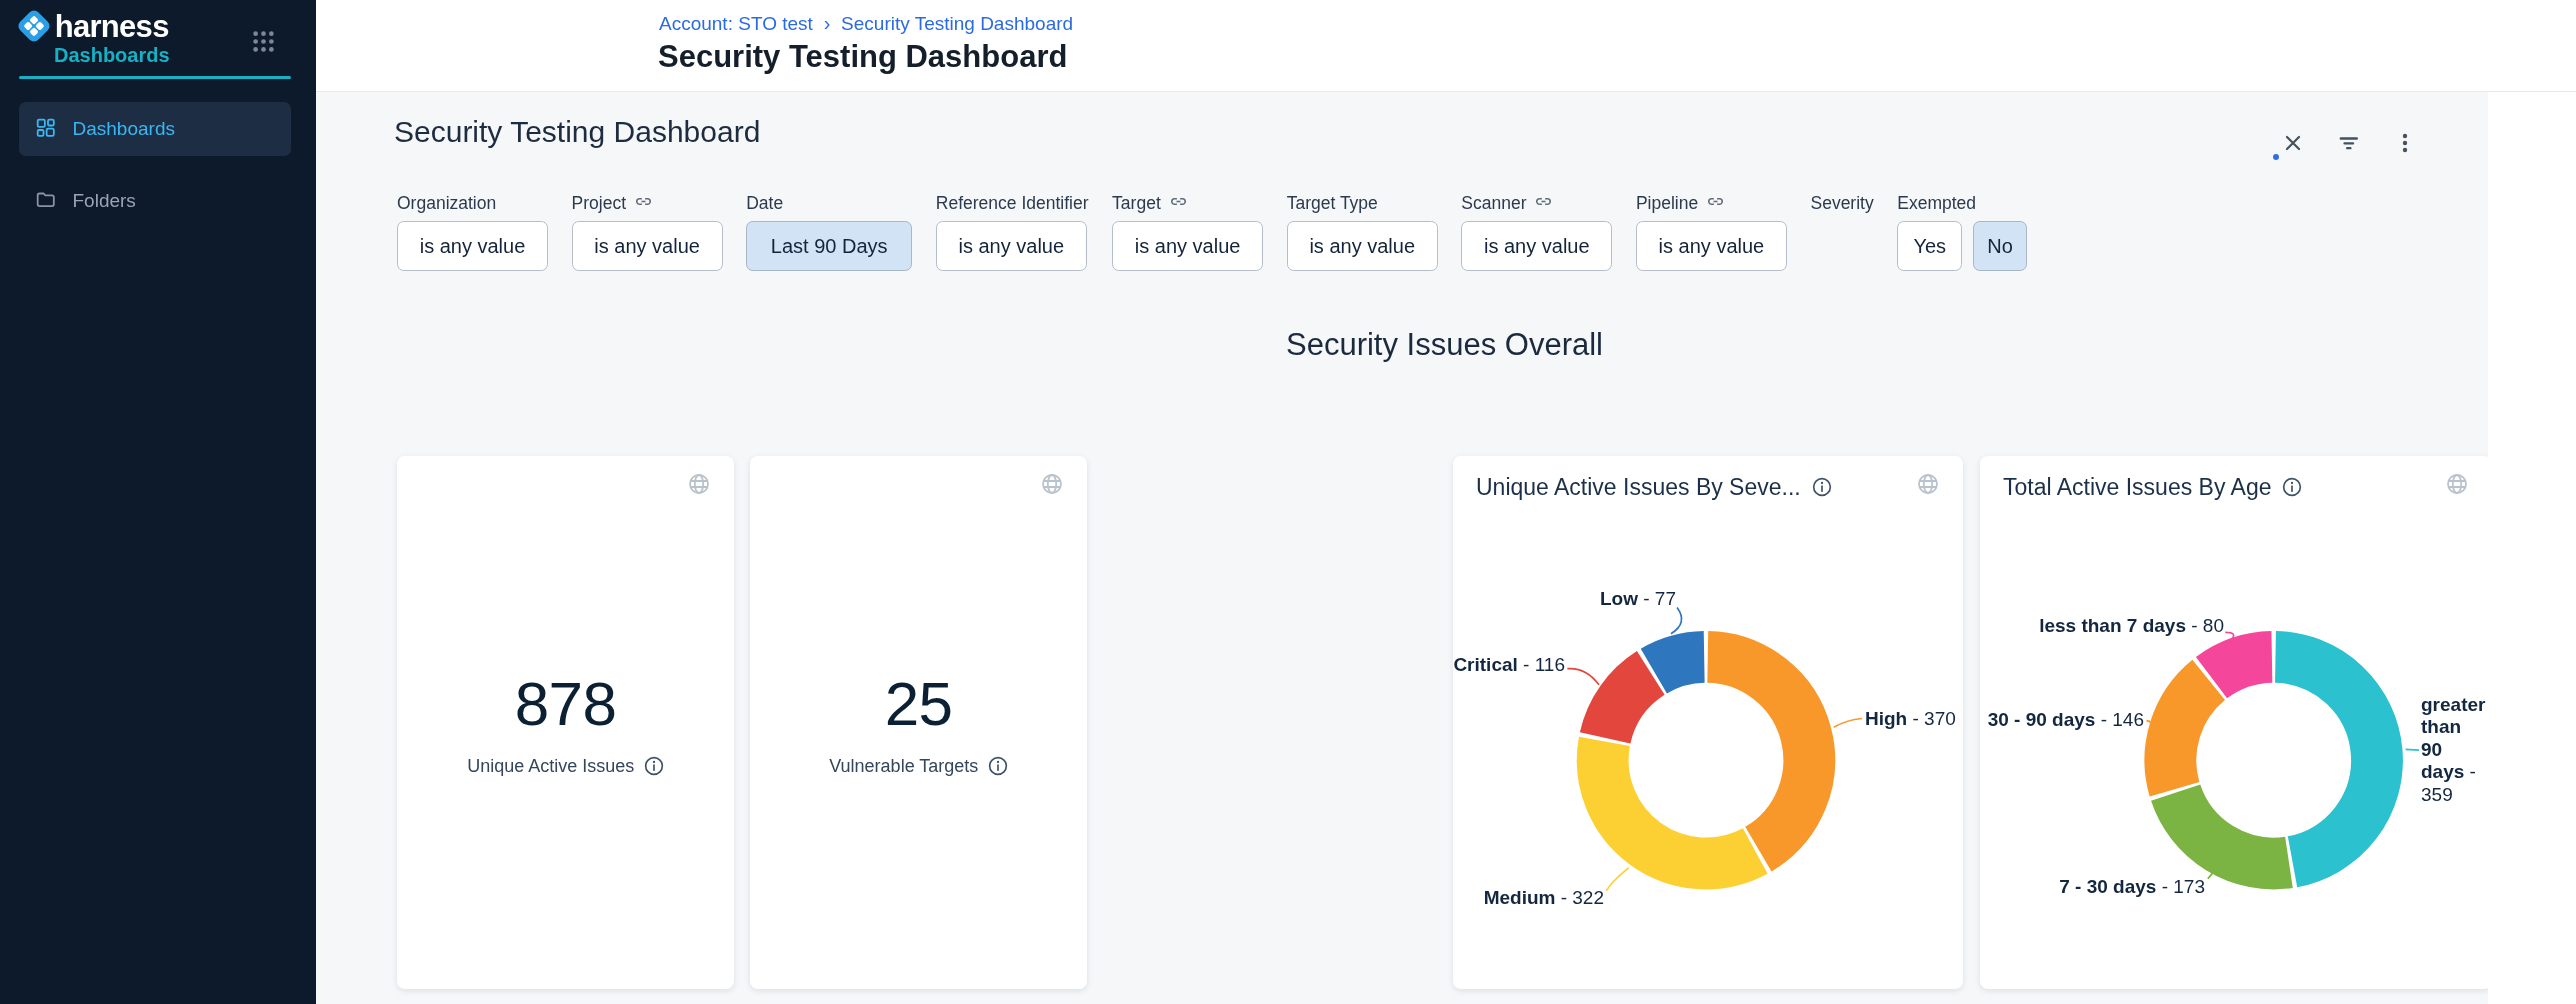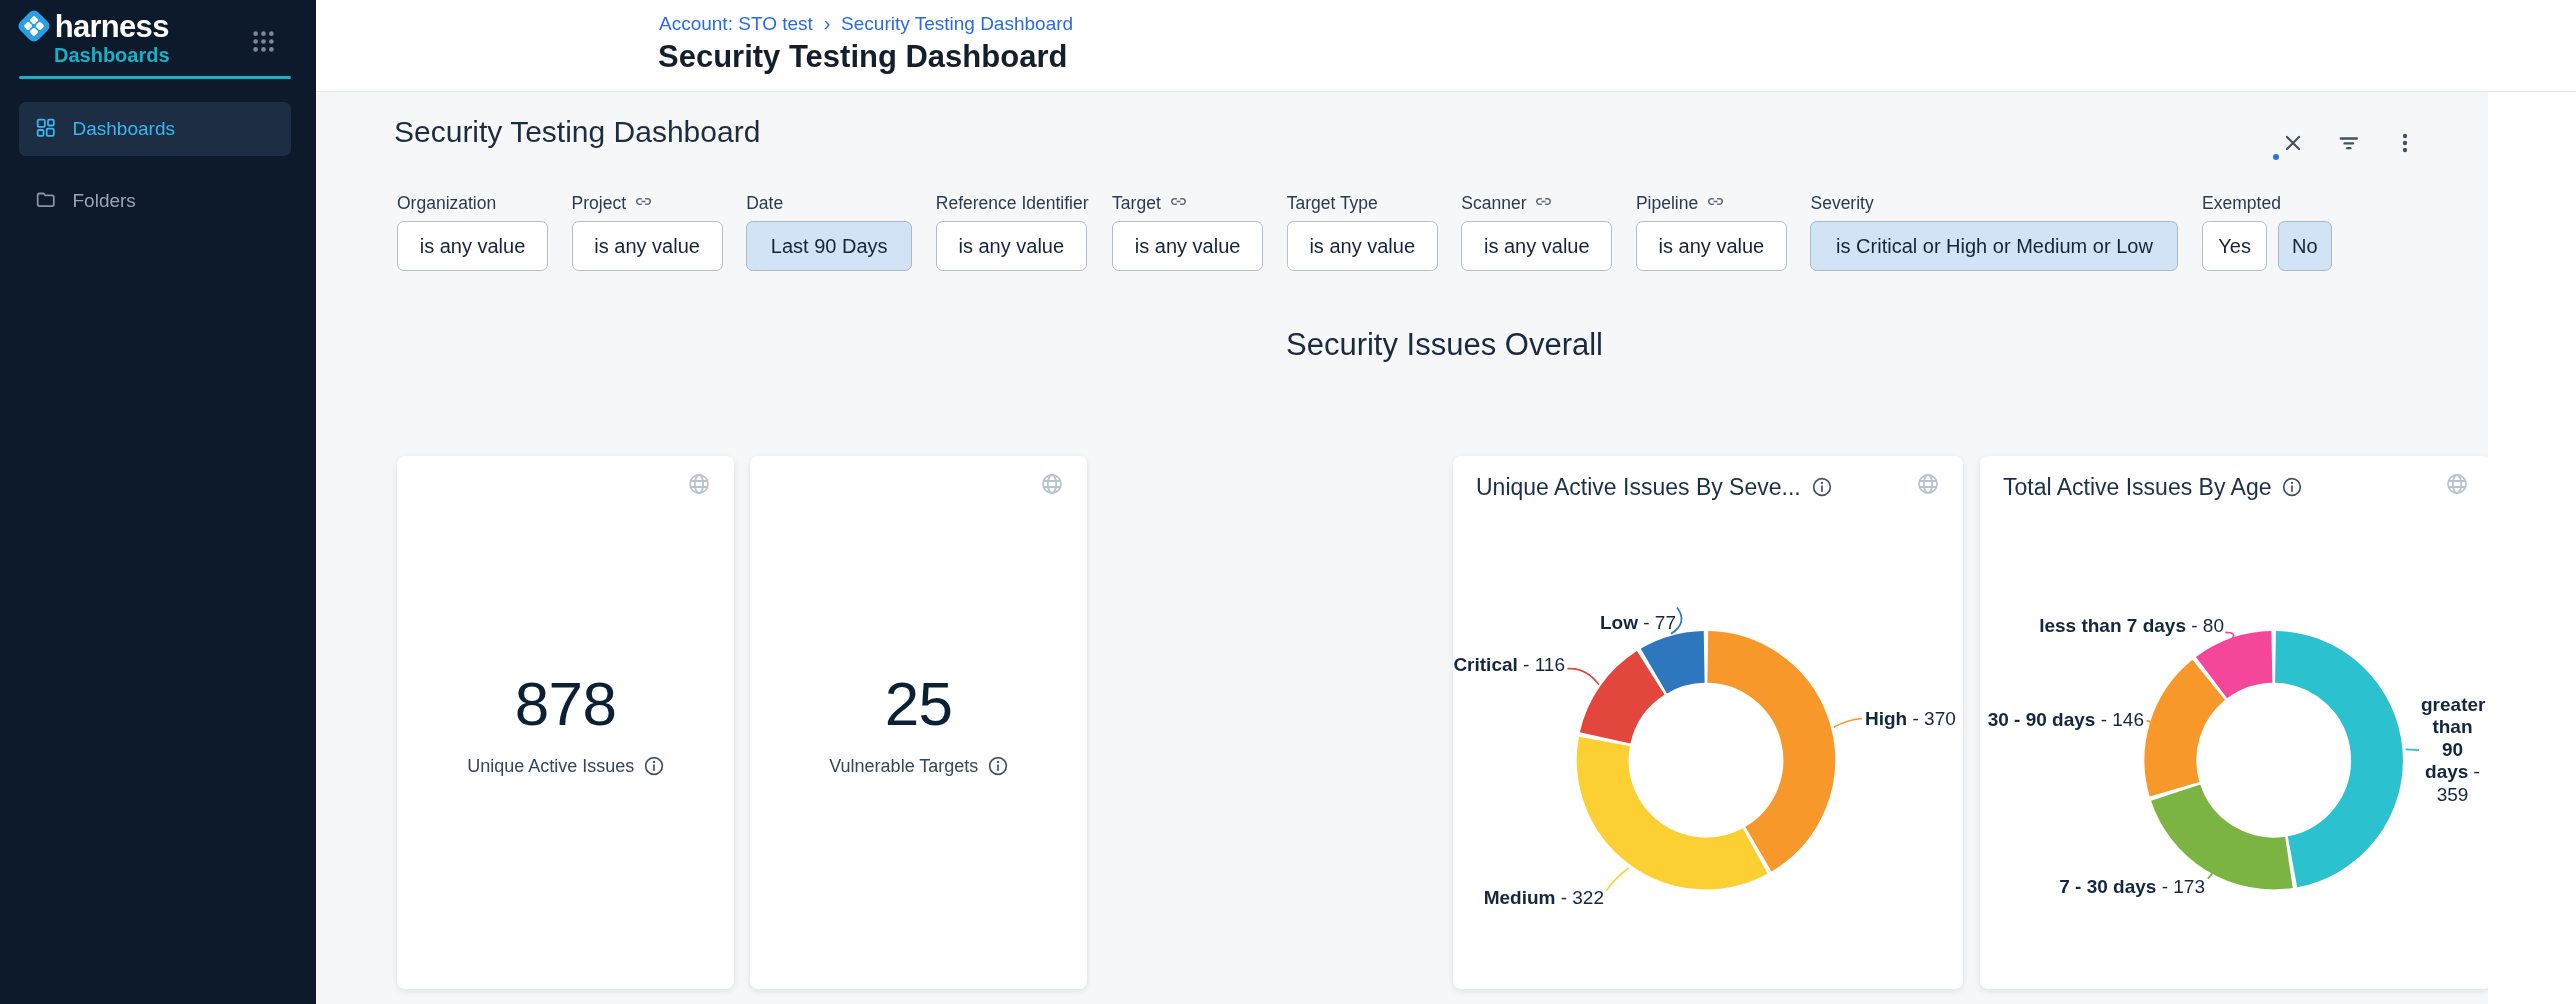--- a/index.html
+++ b/index.html
@@ -50,21 +50,21 @@
   .stat-body { position:absolute; inset:0; display:flex; flex-direction:column; align-items:center; justify-content:center; gap:17.5px; }
   .stat-value { font-size:62px; color:#0c2033; letter-spacing:-0.7px; }
   .stat-label-row { display:flex; align-items:flex-start; gap:9.4px; font-size:18px; color:#33465c; }
   .info { display:inline-flex; cursor:pointer; }
 
   .donut-title-row { position:absolute; left:23px; top:17.5px; right:65px; display:flex; align-items:center; gap:11px; }
   .donut-title { font-size:23px; color:#1c3049; white-space:nowrap; overflow:hidden; }
   .donut-svg { position:absolute; left:0; top:0; }
   .donut-label { position:absolute; font-size:19px; color:#132740; white-space:nowrap; transform:translate(0,-50%); }
   .donut-label.end { transform:translate(-100%,-50%); }
-  .donut-label.wrap { white-space:normal; line-height:1.18;text-align:center; }
+  .donut-label.wrap { white-space:normal; line-height:1.18; }
   .donut-label b { font-weight:bold; }
 </style>
 </head>
 <body>
 
 <div class="app">
 
   <aside class="sidebar">
     <div class="logo-row">
       <span>
@@ -213,21 +213,20 @@
                 <path d="M10 8.5H7a3.5 3.5 0 0 0 0 7h3"></path>
                 <path d="M14 8.5h3a3.5 3.5 0 0 1 0 7h-3"></path>
               </svg></span>
           </div>
           <div class="chip" style="width: 151px;">is any value</div>
         </div>
         <div class="filter">
           <div class="flabel">
             <span>Severity</span>
           </div>
-          <div class="chip sel" style="width: 368px;">is Critical or High or Medium or Low</div>
         </div>
         <div class="filter">
           <div class="flabel">
             <span>Exempted</span>
           </div>
           <div class="toggle-row">
             <div class="chip" style="width: 65px;">Yes</div>
             <div class="chip sel" style="width: 54px;">No</div>
           </div>
         </div>
@@ -301,21 +300,21 @@
           <path d="M228 646Q236 632 261 612" stroke="#fcd033" stroke-width="2.5" fill="none"></path>
           <path d="M226.1336504859729 418.7986855178975 A153.5 153.5 0 0 1 293.9270241344704 322.283861325677" stroke="#e2463d" stroke-width="77" fill="none"></path>
           <path d="M170 316Q198 314 217 340" stroke="#e2463d" stroke-width="2.5" fill="none"></path>
           <path d="M298.50404872775584 319.4985753419611 A153.5 153.5 0 0 1 373.3210556118771 298.523378793494" stroke="#2e77bf" stroke-width="77" fill="none"></path>
           <path d="M333 225Q350 248 324 264" stroke="#2e77bf" stroke-width="2.5" fill="none"></path>
         </svg>
       <div class="donut-labels" id="labels-0">
           <div class="donut-label" style="left: 412px; top: 263px;"><b>High</b> - 370</div>
           <div class="donut-label end" style="left: 151px; top: 442px;"><b>Medium</b> - 322</div>
           <div class="donut-label end" style="left: 112px; top: 209px;"><b>Critical</b> - 116</div>
-          <div class="donut-label end" style="left: 223px; top: 143px; margin-top: 24px;"><b>Low</b> - 77</div>
+          <div class="donut-label end" style="left: 223px; top: 143px;"><b>Low</b> - 77</div>
         </div>
     </section>
 
     <section class="card" style="left:1664px;width:512px">
       <div class="donut-title-row">
         <span class="donut-title">Total Active Issues By Age</span>
         <span class="info">
             <svg width="20" height="20" viewBox="0 0 24 24" fill="none" stroke="#3f5268" stroke-width="2">
               <circle cx="12" cy="12" r="10"></circle>
               <path d="M12 11v6" stroke-linecap="round"></path>

